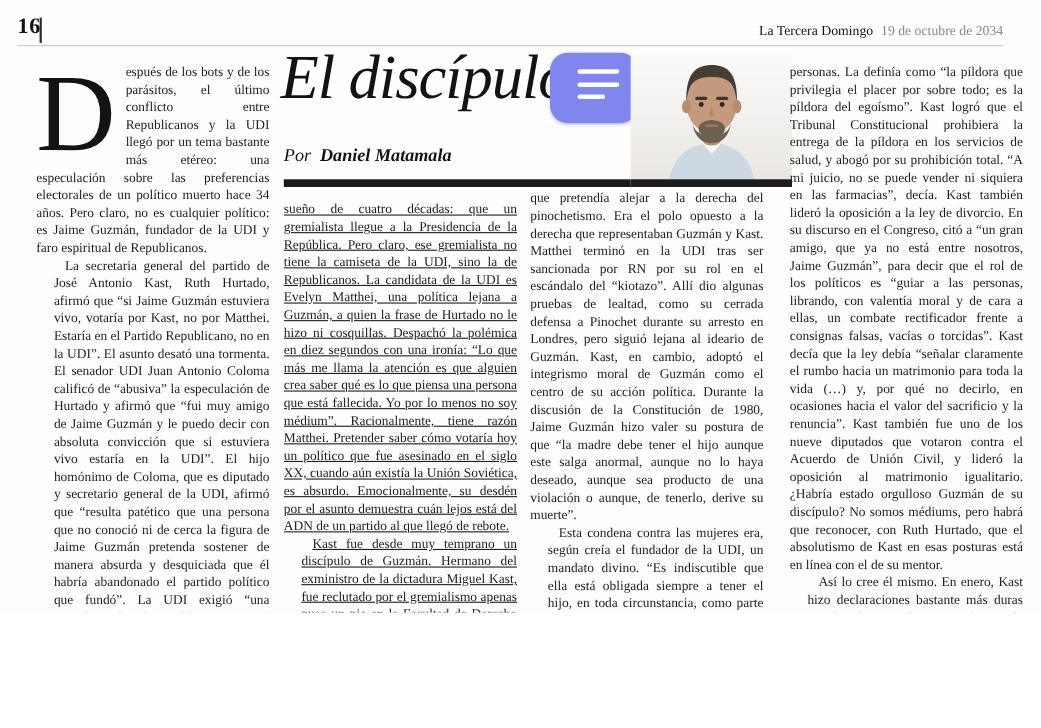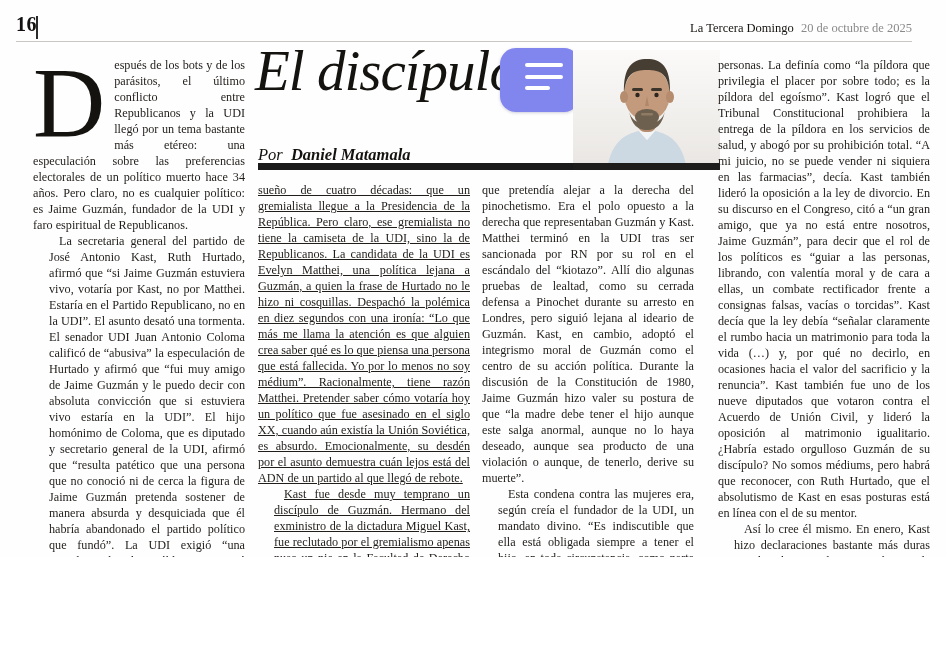--- a/index.html
+++ b/index.html
@@ -30,21 +30,21 @@
   .masthead .date{color:var(--datecol);margin-left:4px;}
   .header-hrule{
     position:absolute;left:16px;right:34px;top:41px;height:1px;background:#c9c7c4;
   }
   
   .title{
     position:absolute;left:255px;top:42px;font-size:57px;font-style:italic;
     font-weight:400;color:#15130f;letter-spacing:-1px;line-height:1;
   }
   .byline{
-    position:absolute;left:258px;top:145px;font-size:16.5px;color:#15130f;
+    position:absolute;left:258px;top:131px;font-size:16.5px;color:#15130f;
   }
   .byline .prefix{font-style:italic;}
   .byline .author{font-weight:bold;font-style:italic;margin-left:4px;}
   .title-rule{
     position:absolute;left:258px;top:163px;width:433px;height:7px;background:var(--rule);
   }
   
   .doc-icon{
     position:absolute;left:500px;top:48px;width:80px;height:64px;
     background:var(--accent);border-radius:16px;box-shadow:0 1px 3px rgba(60,60,120,.25);
@@ -65,37 +65,37 @@
   }
   
   .col{
     position:absolute;width:212px;font-size:12.2px;line-height:16px;
     text-align:justify;color:var(--text);overflow:hidden;
   }
   .col p{margin:0;}
   .col p.indent{text-indent:10px;margin-left:16px;}
   .col1{left:33px;top:57px;height:600px;}
   .col2{left:258px;top:182px;height:478px;text-decoration:underline;}
-  .col3{left:482px;top:182px;height:478px;}
+  .col3{left:482px;top:172px;height:478px;}
   .col4{left:718px;top:57px;height:602px;font-family:Liberation Serif, serif;}
   .dropcap{
     float:left;font-size:100px;line-height:84px;padding:4px 9px 6px 0;
     font-weight:500;color:#15130f;font-family:"Liberation Serif", serif;
   }
 </style>
 </head>
 <body>
 
 <div class="page">
 
   <div class="page-number">16</div>
   <div class="header-vrule"></div>
   <div class="masthead">
     <span class="pub">La Tercera Domingo</span>
-    <span class="date">20 de octubre de 2025</span>
+    <span class="date">19 de octubre de 2034</span>
   </div>
   <div class="header-hrule"></div>
 
   <h1 class="title">El discípulo</h1>
   <div class="byline">
     <span class="prefix">Por</span>
     <span class="author">Daniel Matamala</span>
   </div>
   <div class="title-rule"></div>
 

